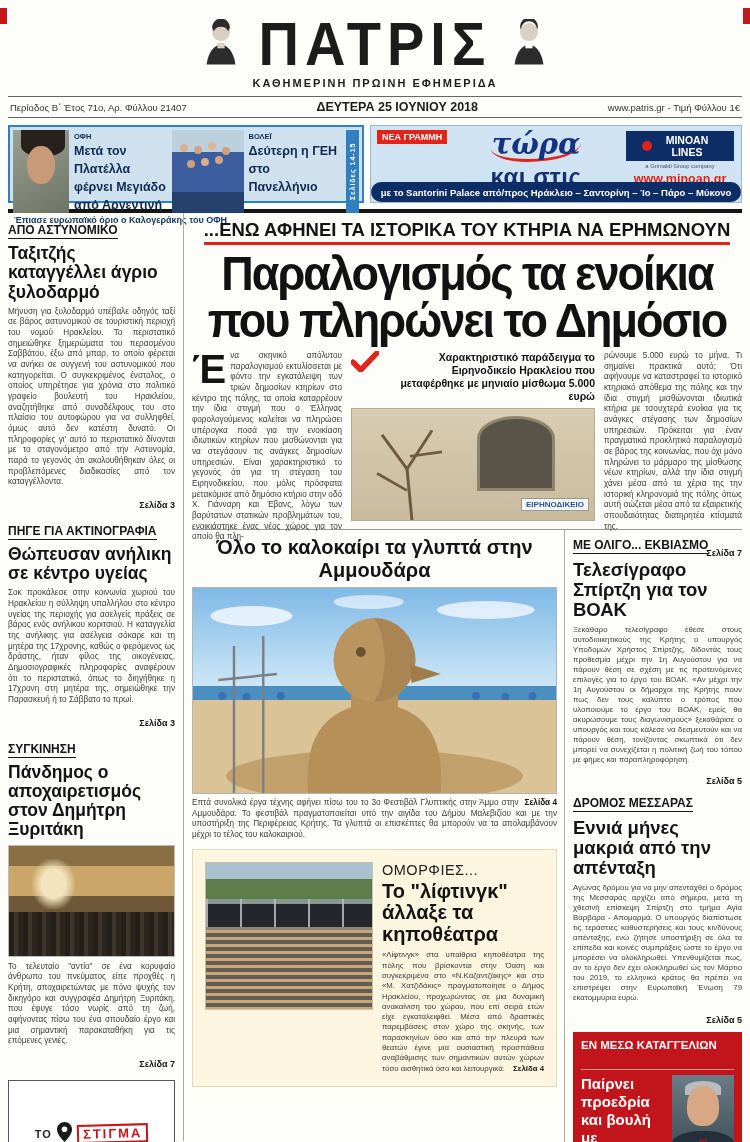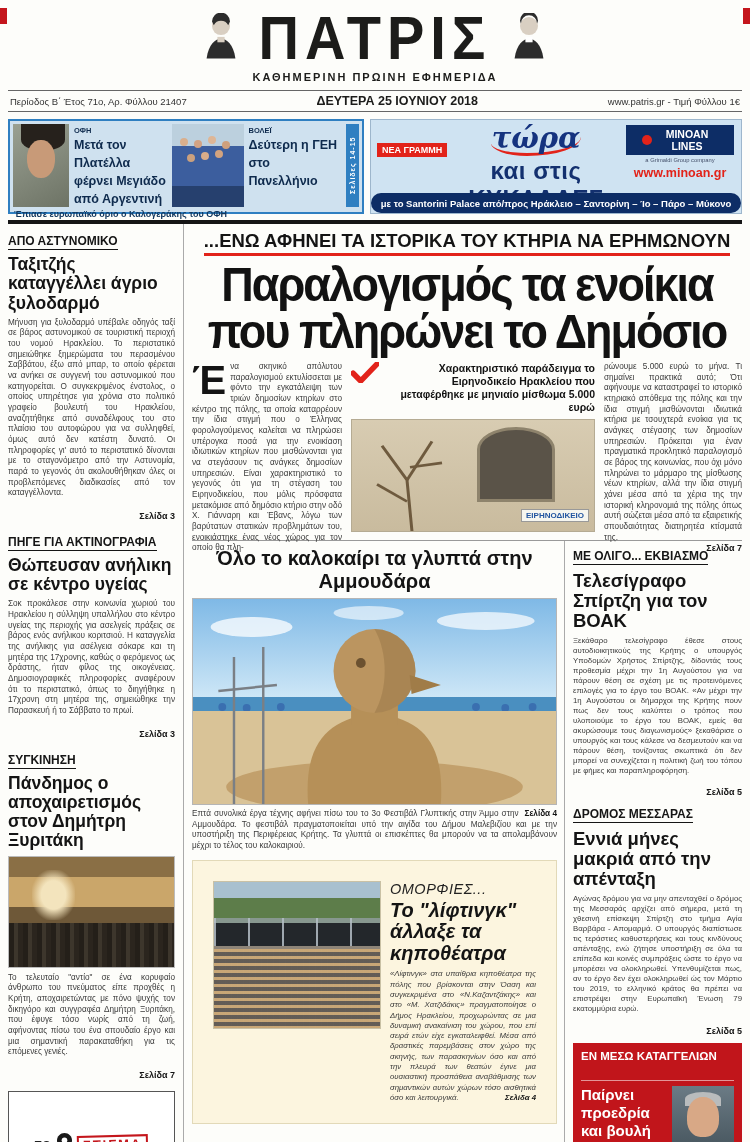--- a/index.html
+++ b/index.html
@@ -2,45 +2,45 @@
 <html><head>
 <meta charset="utf-8">
 <style>
   html,body{margin:0;padding:0;background:#e8e8e8;}
   .page{width:750px;height:1142px;margin:0 auto;background:#fdfdfa;position:relative;overflow:hidden;
         font-family:"Liberation Sans",sans-serif;color:#222;}
   .corner{position:absolute;top:8px;width:7px;height:16px;background:#c4161c;}
   .corner.l{left:0}.corner.r{right:0}
 
   
-  .masthead{padding-top:8px;}
+  .masthead{padding-top:14px;}
   .title-row{display:flex;justify-content:center;align-items:center;gap:20px;height:60px;}
   .np-title{font-size:56px;font-weight:900;letter-spacing:6px;color:#1c1c1a;line-height:1;transform:scaleY(1.1);}
   .np-sub{text-align:center;font-weight:bold;font-size:11px;letter-spacing:2px;color:#1c1c1a;margin-top:3px;}
   .info-bar{display:flex;justify-content:space-between;align-items:center;border-top:1px solid #666;border-bottom:1px solid #666;margin:7px 8px 0;padding:3px 2px;font-size:9.5px;color:#333;}
   .info-date{font-weight:bold;font-size:12.5px;color:#1c1c1a;}
 
   
-  .banners{display:flex;gap:6px;margin:7px 8px 6px;height:95px;}
+  .banners{display:flex;gap:6px;margin:7px 8px 6px;height:78px;}
   .sports{flex:0 0 356px;border:2px solid #2f7fc1;background:#cfe1ef;display:flex;flex-direction:column;padding:3px;box-sizing:border-box;}
   .sports-main{flex:1;display:flex;gap:5px;}
   .sp-photo1{width:56px;position:relative;background:linear-gradient(150deg,#9aa092,#6d7365);overflow:hidden;}
   .sp-photo1 .hair{position:absolute;top:0;left:8px;right:4px;height:26px;background:#26211c;border-radius:0 0 40% 40%;}
   .sp-photo1 .face{position:absolute;top:16px;left:14px;width:28px;height:38px;border-radius:48%;background:#c89a78;}
   .sp-text{flex:1;padding-top:2px;}
   .sp-kicker{font-size:7.5px;font-weight:bold;color:#0e2a4d;display:block;}
   .sp-title{font-size:12.5px;font-weight:800;color:#0e2a4d;line-height:1.12;}
   .sp-photo2{width:72px;position:relative;background:linear-gradient(180deg,#bcd0de 0 26%,#3c5e9e 26% 75%,#26406e 75%);overflow:hidden;}
   .sp-photo2 .faces{position:absolute;top:14px;left:8px;width:8px;height:8px;border-radius:50%;background:#d9af8d;
      box-shadow:14px 2px 0 #d2a384,28px -2px 0 #deb696,42px 3px 0 #cfa07c,21px 14px 0 #d9ad89,35px 12px 0 #d2a37f,7px 16px 0 #caa07e;}
   .sp-pages{width:13px;background:#2f7fc1;color:#fff;writing-mode:vertical-rl;transform:rotate(180deg);font-size:7px;font-weight:bold;display:flex;align-items:center;justify-content:center;letter-spacing:1px;}
   .sports-bottom{font-size:9px;font-weight:bold;color:#12365c;padding:2px 1px 0;}
 
   .minoan{flex:1;border:1px solid #9db6cc;background:#cfe3f2;position:relative;overflow:hidden;}
-  .mn-badge{position:absolute;top:23px;left:6px;background:#e2231a;color:#fff;font-size:9px;font-weight:bold;padding:2px 5px;}
+  .mn-badge{position:absolute;top:4px;left:6px;background:#e2231a;color:#fff;font-size:9px;font-weight:bold;padding:2px 5px;}
   .mn-center{position:absolute;left:70px;top:4px;width:190px;text-align:center;}
   .mn-script{font-family:"DejaVu Serif",serif;font-style:italic;font-weight:bold;color:#15337f;font-size:29px;line-height:1;display:block;border-bottom:3px solid #e2231a;border-radius:0 0 60% 40%;width:90px;margin:0 auto;}
   .mn-line2{color:#13306f;font-weight:800;font-size:24px;letter-spacing:0.5px;display:block;margin-top:1px;}
   .mn-right{position:absolute;right:7px;top:5px;text-align:center;width:108px;}
   .mn-brand{background:#0d2d66;color:#fff;font-weight:800;font-size:10.5px;padding:3px 16px;display:flex;align-items:center;justify-content:center;gap:4px;}
   .mn-dot{width:10px;height:10px;border-radius:50%;background:#e2231a;flex:0 0 auto;}
   .mn-brand-sub{font-size:5.8px;color:#44506a;margin:2px 0 3px;}
   .mn-url{color:#e2231a;font-weight:800;font-size:12.5px;}
   .mn-route{position:absolute;bottom:0;left:0;right:0;background:#0d2d66;color:#fff;font-size:9.5px;font-weight:bold;text-align:center;padding:5px 2px 4px;border-radius:10px;}
 
@@ -73,32 +73,32 @@
   .lead-headline span{display:block;}
   .lead-body{display:flex;gap:9px;margin-top:9px;padding-bottom:8px;border-bottom:1px solid #999;height:170px;}
   .lb1{width:150px;flex:0 0 150px;}
   .dropcap{float:left;font-size:40px;line-height:32px;font-weight:bold;padding:2px 4px 0 0;color:#141414;}
   .lb-mid{flex:1;display:flex;flex-direction:column;}
   .cap-row{display:flex;gap:7px;align-items:flex-start;margin-bottom:4px;}
   .cap-text{font-size:10.5px;font-weight:bold;text-align:right;line-height:1.25;color:#111;flex:1;}
   .building{flex:1;position:relative;background:linear-gradient(180deg,#d8ccb2,#c9bb9e);border:1px solid #b5ab93;overflow:hidden;}
   .building .window{position:absolute;right:16%;top:7%;width:30%;height:62%;background:#5a5348;border-radius:50% 50% 0 0/30% 30% 0 0;border:3px solid #8e836c;}
   .building .sign{position:absolute;bottom:9px;right:5px;background:#f6f6f0;color:#2255a0;font-weight:bold;font-size:8px;padding:1px 4px;border:1px solid #999;}
-  .lb2{width:138px;flex:0 0 138px;display:flex;flex-direction:column;}
+  .lb2{width:138px;flex:0 0 138px;display:flex;flex-direction:column;gap:16px;}
   .lb2 .page-ref{margin-top:auto;}
 
   .mid-row{display:flex;flex:1;}
   .center-col{width:372px;flex:0 0 372px;padding:5px 7px 0 0;box-sizing:border-box;}
   .sand-head{font-size:20px;font-weight:bold;text-align:center;margin:1px 0 5px;color:#141414;}
   .sand-photo{height:205px;border:1px solid #b5b5b5;}
   .sand-photo svg{display:block;width:100%;height:100%;}
   .sand-caption{font-size:8.2px;line-height:1.3;text-align:justify;color:#3a3a3a;margin-top:4px;}
   .inline-page{font-weight:bold;color:#141414;float:right;margin-left:6px;}
 
-  .omorfies{margin-top:8px;background:#fcf5df;border:1px solid #e2d9b8;padding:20px;display:flex;gap:9px;font-style:italic;}
+  .omorfies{margin-top:8px;background:#fcf5df;border:1px solid #e2d9b8;padding:12px;display:flex;gap:9px;}
   .theater{width:166px;flex:0 0 166px;height:146px;border:1px solid #c9c1a5;position:relative;overflow:hidden;
     background:linear-gradient(180deg,#a8c0cf 0 11%,#5d7d4a 11% 25%,#87978f 25% 28%,#23272b 28% 44%,#8d8478 44%);}
   .theater::before{content:"";position:absolute;top:25%;height:19%;left:0;right:0;
     background:repeating-linear-gradient(90deg,rgba(180,190,198,.85) 0 2px,transparent 2px 34px);}
   .theater::after{content:"";position:absolute;top:46%;bottom:0;left:0;right:0;
     background:repeating-linear-gradient(180deg,rgba(203,168,118,.95) 0 3px,rgba(96,90,84,.95) 3px 7px),
                repeating-linear-gradient(90deg,transparent 0 5px,rgba(255,255,255,.14) 5px 6px);}
   .om-text{flex:1;}
   .om-kicker{font-size:14.5px;letter-spacing:0.5px;color:#222;margin-bottom:3px;}
   .om-head{font-size:20px;font-weight:bold;line-height:1.08;color:#141414;margin-bottom:5px;}

